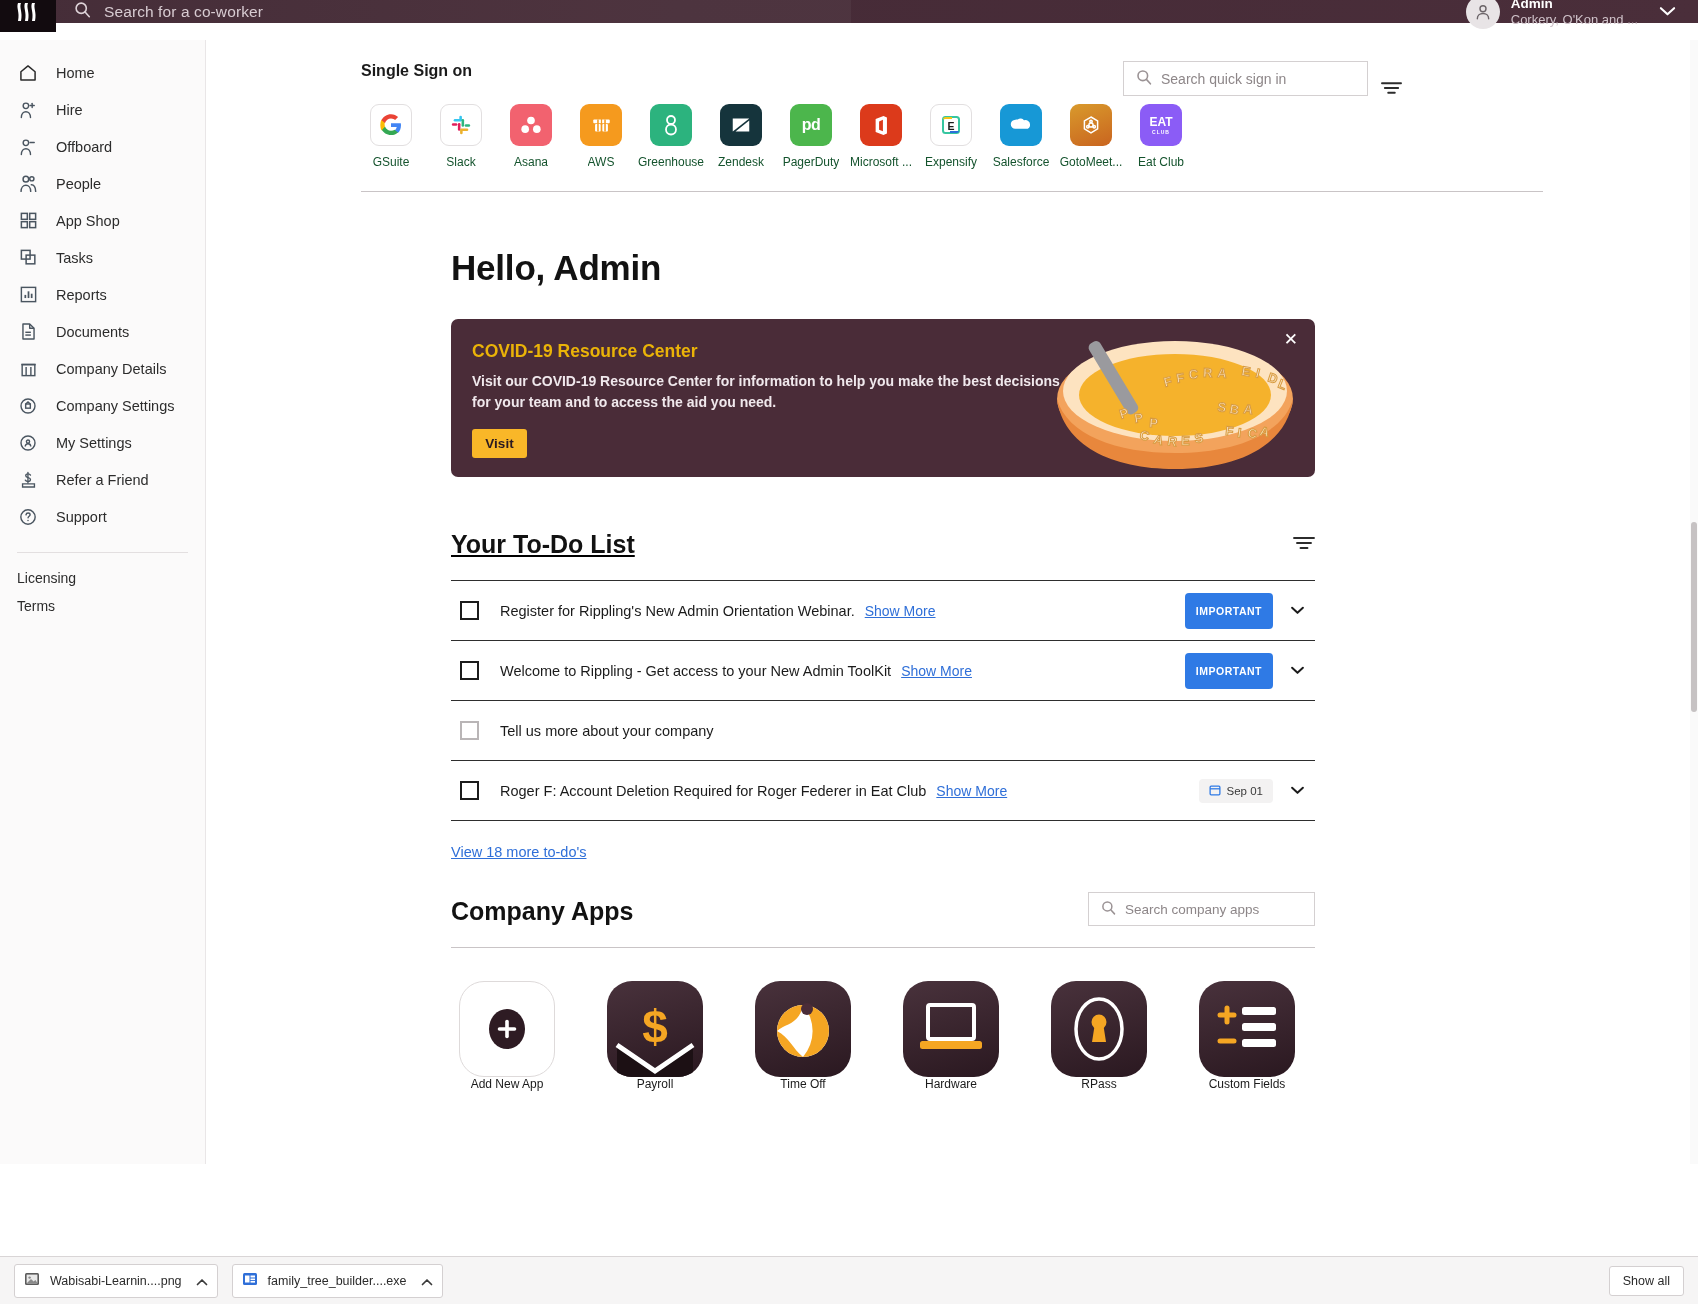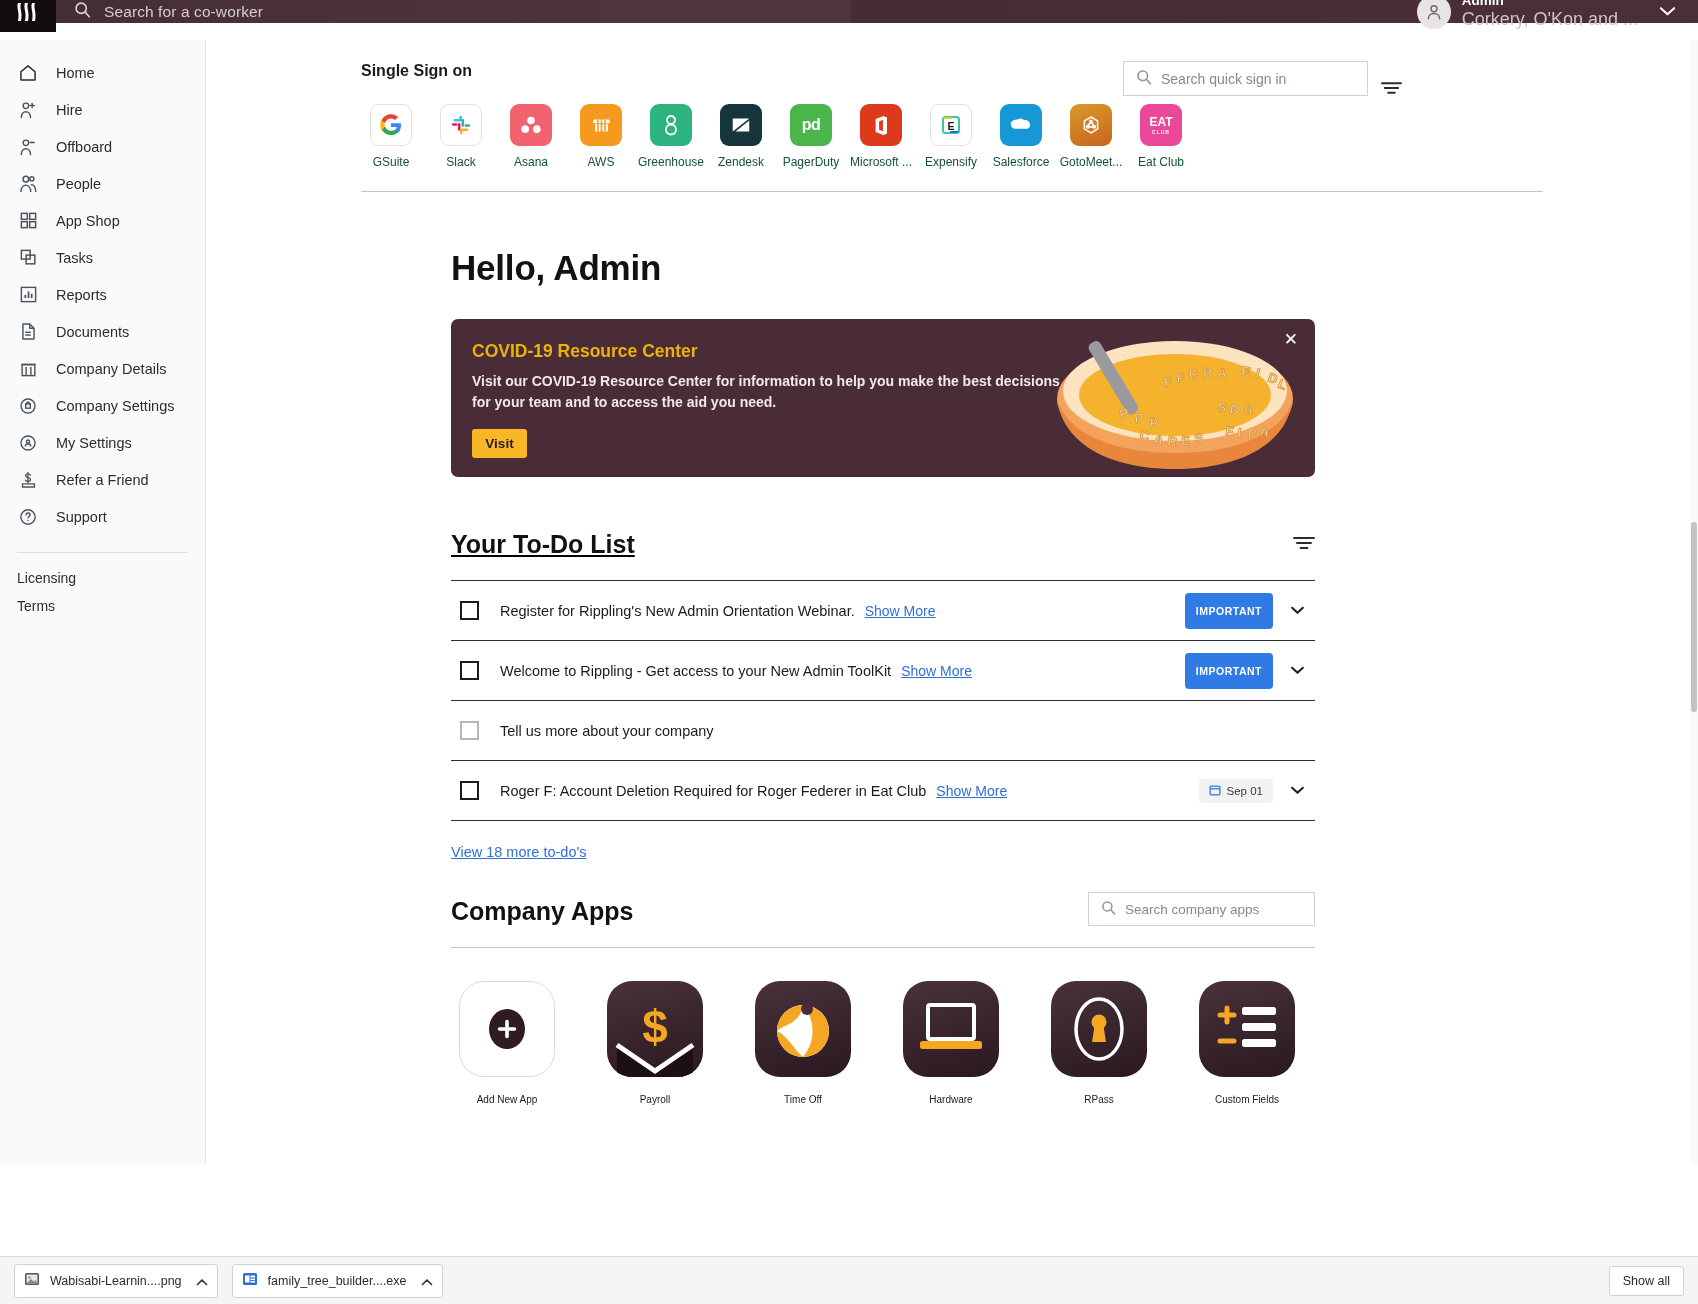--- a/index.html
+++ b/index.html
@@ -28,21 +28,21 @@
   .user-area {
     margin-left: auto; display: flex; align-items: center; gap: 11px;
     padding-right: 22px; height: 40px;
   }
   .avatar {
     width: 34px; height: 34px; border-radius: 50%; background: #e8e4e6;
     display: flex; align-items: center; justify-content: center; flex: none;
   }
   .user-text { line-height: 1.18; }
   .user-name { color: #ffffff; font-size: 13.5px; font-weight: bold; }
-  .user-org { color: #cfc2c9; font-size: 18px; }
+  .user-org { color: #cfc2c9; font-size: 13px; }
   .caret-wrap { margin-left: 10px; display: flex; align-items: center; }
 
   
   .sidebar {
     position: absolute; top: 40px; left: 0; width: 206px; height: 1124px;
     background: #fbfafa; border-right: 1px solid #e9e6e7;
     padding-top: 14px;
   }
   .nav-item {
     display: flex; align-items: center; height: 37px; padding-left: 17px; gap: 17px;
@@ -133,21 +133,21 @@
     margin-left: auto; width: 227px; height: 34px; border: 1px solid #d4d0d1;
     display: flex; align-items: center; padding-left: 12px; gap: 9px; background: #fff;
   }
   .apps-search .ph { color: #8d8688; font-size: 13.5px; }
   .apps-rule { height: 1px; background: #c9c4c6; margin: 21px 0 0 245px; width: 864px; }
   .apps-row { display: flex; margin: 33px 0 0 253px; gap: 52px; }
   .app-cell { width: 96px; display: flex; flex-direction: column; align-items: center; cursor: pointer; }
   .app-tile { width: 96px; height: 96px; border-radius: 25px; display: flex; align-items: center; justify-content: center; overflow: hidden; }
   .app-tile.dark { background: linear-gradient(165deg, #49323c 0%, #2a1820 100%); }
   .app-tile.outline { background: #fff; border: 1px solid #dedada; }
-  .app-name { font-size: 10px; color: #1b1b1b; margin-top: 17px; white-space: nowrap; }
+  .app-name { font-size: 12px; color: #1b1b1b; white-space: nowrap; }
 
   
   .taskbar {
     position: absolute; left: 0; bottom: 0; width: 1698px; height: 48px;
     background: #f6f5f5; border-top: 1px solid #d9d5d6; display: flex; align-items: center;
   }
   .dl-item {
     display: flex; align-items: center; gap: 10px; height: 34px;
     border: 1px solid #d4d0d1; background: #fff; border-radius: 3px;
     margin-left: 14px; padding: 4px 9px; cursor: pointer;
@@ -517,21 +517,21 @@
               <circle cx="12" cy="12" r="2.1"></circle>
               <circle cx="12" cy="8.4" r="1.2"></circle>
               <circle cx="15.2" cy="13.8" r="1.2"></circle>
               <circle cx="8.8" cy="13.8" r="1.2"></circle>
             </svg>
         </div>
         <div class="sso-name">GotoMeet...</div>
       </div>
 
       <div class="sso-app">
-        <div class="sso-tile" style="background:#ec4899;flex-direction:column">
+        <div class="sso-tile" style="background:#8b5cf6;flex-direction:column">
           <div style="font-size:12px;line-height:1;font-weight:bold">EAT</div>
           <div style="font-size:5px;line-height:1;margin-top:2px;letter-spacing:1px">CLUB</div>
         </div>
         <div class="sso-name">Eat Club</div>
       </div>
 
     </div>
     <div class="sso-rule"></div>
   </div>
 

